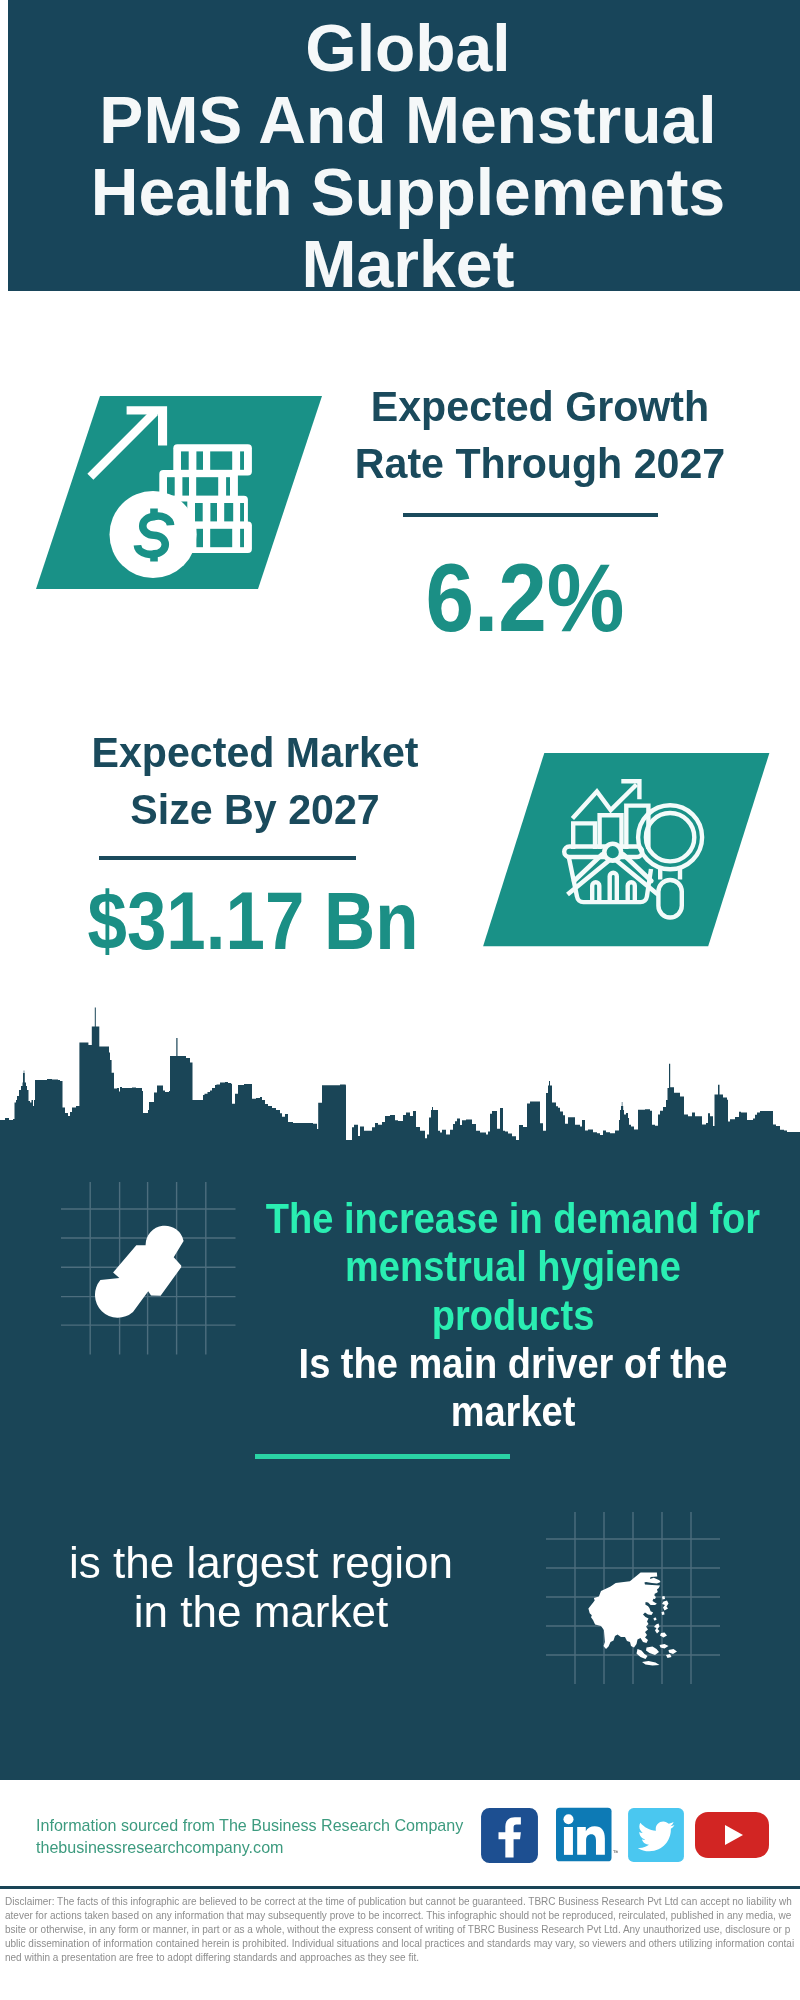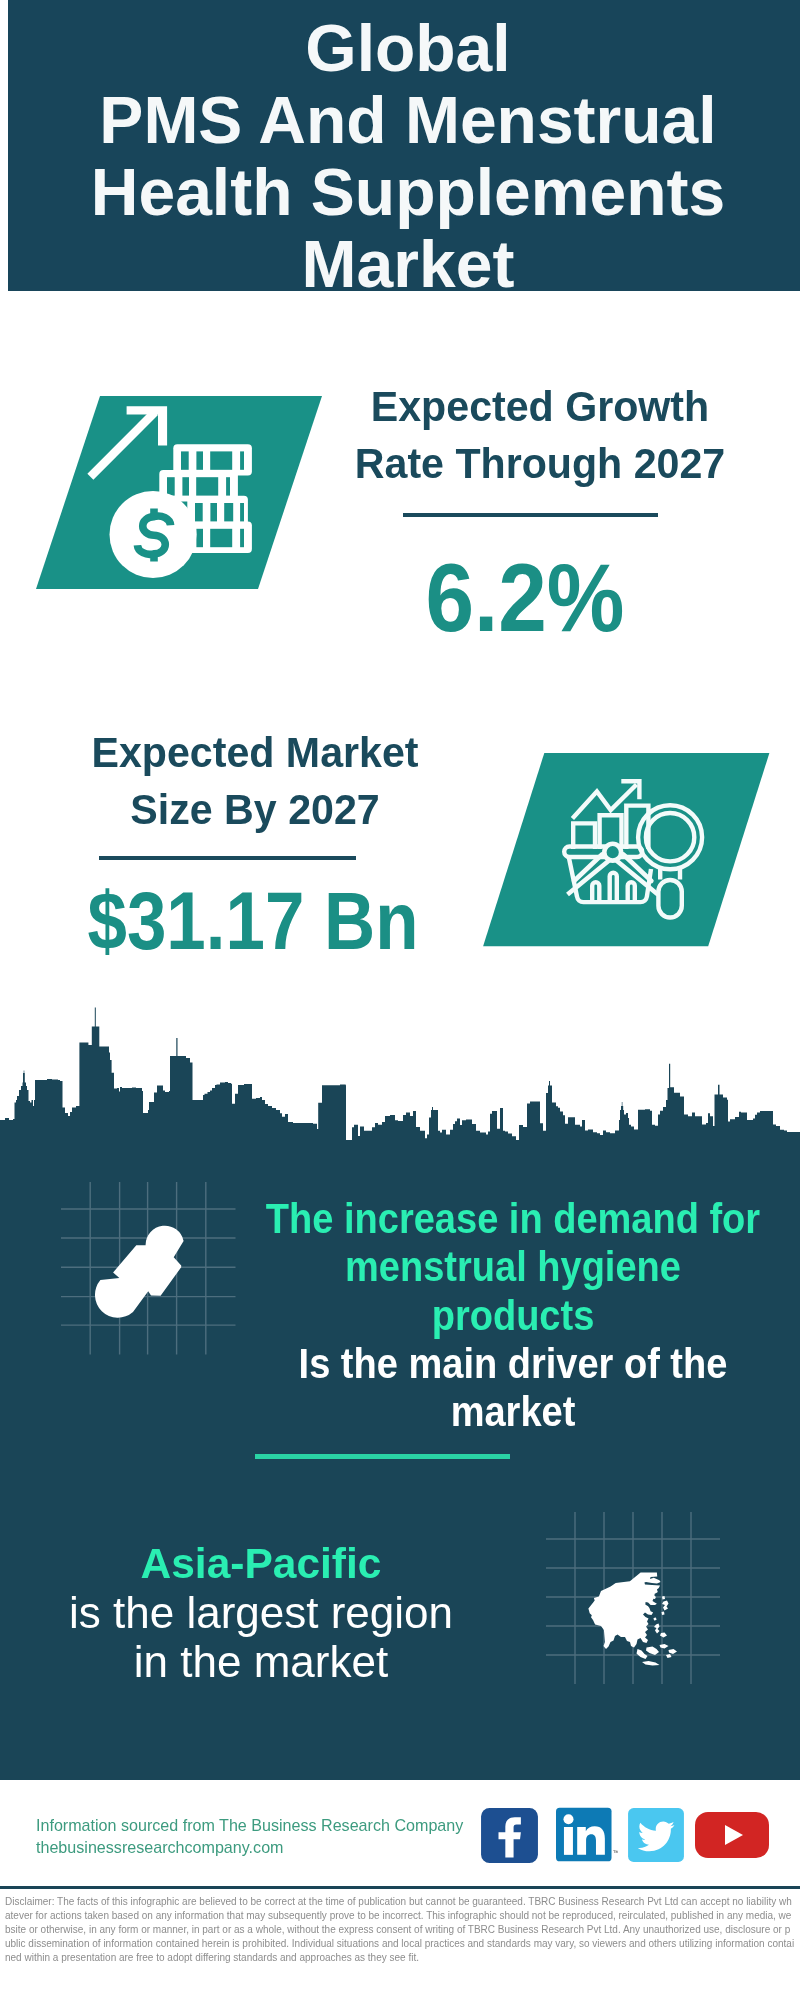--- a/index.html
+++ b/index.html
@@ -164,21 +164,20 @@
 menstrual hygiene
 products</div>
       <div class="white">Is the main driver of the
 market</div>
     </div>
     <div class="rule2" style="left:255px;top:1454px;width:255px;"></div>
   </div>
 
   <div class="region">
     <div class="reg-text" style="left:11px;top:1539px;width:500px;">
-      <div class="accent rg-hi">Asia-Pacific</div>
       <div class="white rg-rest">is the largest region
 in the market</div>
     </div>
     <svg width="190" height="190" viewBox="540 1505 190 190" style="position:absolute;left:540px;top:1505px;">
       <g stroke="#4d6e7e" stroke-width="1.4">
         <path d="M575 1512 V1684 M604 1512 V1684 M633 1512 V1684 M662 1512 V1684 M691 1512 V1684"></path>
         <path d="M546 1539 H720 M546 1568 H720 M546 1597 H720 M546 1626 H720 M546 1655 H720"></path>
       </g>
       <path fill="#ffffff" d="M 640.6,1572.5 L 656.9,1572.5 L 657.2,1576.6 L 650.6,1576.9 L 650.0,1579.1 L 653.8,1577.8 L 659.4,1580.3 L 660.6,1581.9 L 657.0,1583.5 L 652.0,1583.0 L 646.0,1582.0 L 644.4,1582.5 L 645.0,1584.6 L 652.0,1585.0 L 660.0,1585.6 L 658.8,1588.1 L 656.9,1589.4 L 657.8,1591.9 L 656.3,1593.1 L 654.7,1593.8 L 654.4,1595.6 L 655.9,1596.9 L 655.0,1599.1 L 653.4,1598.8 L 652.5,1600.9 L 654.4,1602.2 L 656.9,1603.8 L 655.0,1605.0 L 650.6,1605.0 L 648.1,1602.5 L 645.6,1601.9 L 645.3,1604.4 L 648.1,1606.3 L 649.4,1608.1 L 650.6,1611.3 L 653.1,1612.5 L 651.5,1615.0 L 648.0,1614.5 L 645.0,1612.5 L 643.0,1614.5 L 645.5,1617.0 L 648.5,1618.5 L 647.0,1621.5 L 648.5,1624.0 L 646.0,1626.5 L 648.0,1629.5 L 645.0,1632.0 L 647.0,1635.0 L 645.0,1637.5 L 648.0,1640.0 L 646.5,1643.0 L 643.0,1642.0 L 640.5,1638.0 L 637.5,1639.5 L 636.5,1644.0 L 634.0,1647.5 L 631.0,1646.0 L 630.0,1642.0 L 627.0,1641.0 L 625.0,1637.0 L 621.0,1637.0 L 617.5,1634.5 L 615.0,1636.0 L 613.5,1640.5 L 610.5,1642.0 L 608.5,1646.5 L 606.0,1649.0 L 603.5,1646.0 L 605.0,1642.0 L 603.9,1629.9 L 601.0,1626.1 L 595.1,1624.5 L 593.0,1619.9 L 591.0,1617.3 L 591.8,1615.2 L 589.7,1613.2 L 588.4,1608.6 L 591.0,1605.2 L 594.7,1600.6 L 593.9,1598.1 L 598.9,1596.4 L 601.0,1591.0 L 610.6,1586.4 L 615.7,1583.0 L 629.9,1581.3 Z M 662.0,1596.5 L 664.5,1596.0 L 665.0,1599.0 L 662.5,1599.5 Z M 663.5,1601.5 L 667.0,1600.5 L 668.5,1603.5 L 666.5,1606.5 L 668.0,1608.5 L 664.5,1610.5 L 663.0,1607.5 L 665.0,1605.0 L 662.0,1604.0 Z M 661.5,1612.0 L 664.0,1611.5 L 664.5,1614.5 L 662.0,1615.0 Z M 653.5,1618.0 L 656.0,1617.5 L 656.5,1620.0 L 654.0,1620.5 Z M 656.0,1624.5 L 658.5,1623.5 L 659.5,1626.5 L 657.5,1629.0 L 659.5,1631.0 L 657.0,1633.5 L 655.0,1630.5 L 656.5,1628.0 L 654.0,1627.0 Z M 661.0,1633.0 L 664.5,1632.5 L 667.0,1635.5 L 663.5,1637.5 L 660.0,1635.5 Z M 637.5,1649.0 L 641.5,1650.5 L 644.5,1654.0 L 647.5,1656.0 L 645.5,1659.0 L 640.5,1657.0 L 636.5,1653.5 Z M 646.5,1647.5 L 652.5,1646.5 L 656.5,1649.0 L 659.0,1652.0 L 655.0,1655.0 L 649.5,1653.0 L 646.0,1650.5 Z M 659.5,1645.0 L 664.5,1644.0 L 668.5,1646.0 L 664.5,1648.5 L 660.5,1647.5 Z M 642.0,1662.0 L 648.5,1661.0 L 655.5,1662.5 L 659.5,1665.0 L 652.5,1665.5 L 645.5,1664.5 Z M 668.5,1650.0 L 673.5,1649.0 L 677.0,1651.5 L 673.0,1654.0 L 669.0,1652.5 Z M 666.0,1655.0 L 670.0,1654.0 L 671.5,1657.0 L 667.5,1658.0 Z"></path>
     </svg>

